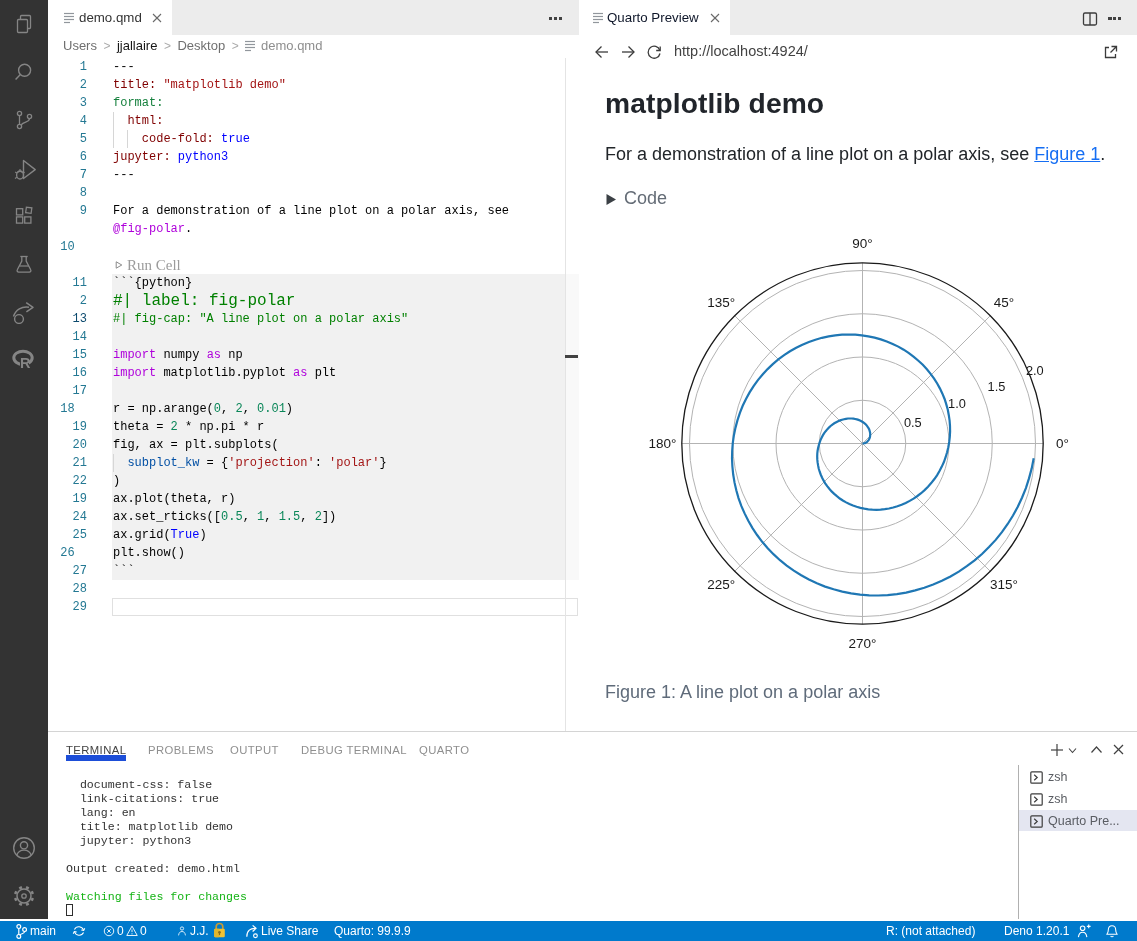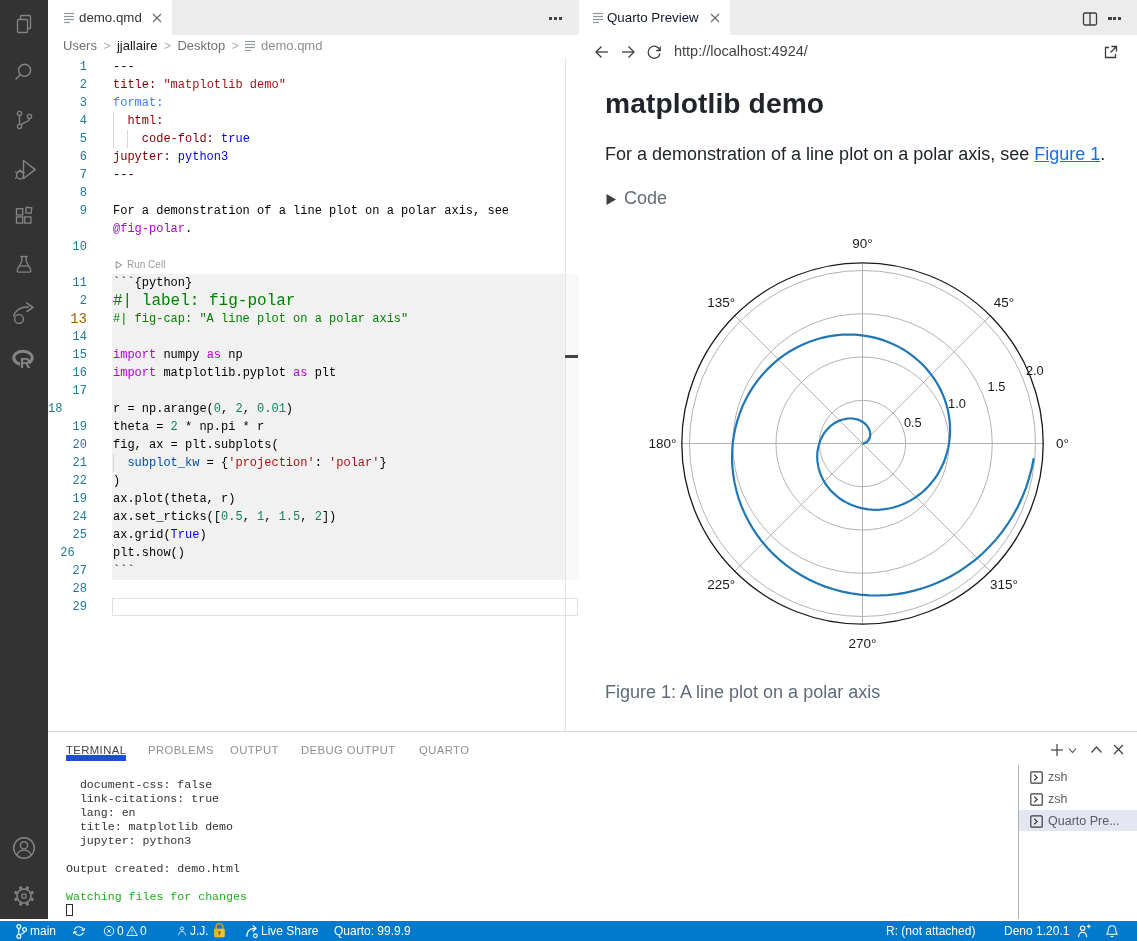--- a/index.html
+++ b/index.html
@@ -98,54 +98,54 @@
 <div style="position:absolute;left:261px;top:35px;height:22px;line-height:22px;font-size:13px;color:#8e8e8e">demo.qmd</div>
 
 <div class="mono">
     <div style="position:absolute;left:112px;top:274px;width:454px;height:306px;background:#f1f1f1"></div>
     <div style="position:absolute;left:566px;top:274px;width:13px;height:306px;background:#f9f9f9"></div>
     <div style="position:absolute;left:48px;top:58px;width:39px;height:18px;line-height:18px;text-align:right;color:#237893;font-size:12px">1</div>
     <div style="position:absolute;left:113px;top:58px;height:18px;line-height:18px;white-space:pre;font-size:12px"><span style="color:#000000">---</span></div>
     <div style="position:absolute;left:48px;top:76px;width:39px;height:18px;line-height:18px;text-align:right;color:#237893;font-size:12px">2</div>
     <div style="position:absolute;left:113px;top:76px;height:18px;line-height:18px;white-space:pre;font-size:12px"><span style="color:#800000">title:</span><span style="color:#000000"> </span><span style="color:#a31515">"matplotlib demo"</span></div>
     <div style="position:absolute;left:48px;top:94px;width:39px;height:18px;line-height:18px;text-align:right;color:#237893;font-size:12px">3</div>
-    <div style="position:absolute;left:113px;top:94px;height:18px;line-height:18px;white-space:pre;font-size:12px"><span style="color:#3b82f6">format:</span></div>
+    <div style="position:absolute;left:113px;top:94px;height:18px;line-height:18px;white-space:pre;font-size:12px"><span style="color:#15803d">format:</span></div>
     <div style="position:absolute;left:48px;top:112px;width:39px;height:18px;line-height:18px;text-align:right;color:#237893;font-size:12px">4</div>
     <div style="position:absolute;left:113px;top:112px;width:1px;height:18px;background:#d6d6d6"></div>
     <div style="position:absolute;left:113px;top:112px;height:18px;line-height:18px;white-space:pre;font-size:12px"><span style="color:#000000">  </span><span style="color:#800000">html:</span></div>
     <div style="position:absolute;left:48px;top:130px;width:39px;height:18px;line-height:18px;text-align:right;color:#237893;font-size:12px">5</div>
     <div style="position:absolute;left:113px;top:130px;width:1px;height:18px;background:#d6d6d6"></div>
     <div style="position:absolute;left:127px;top:130px;width:1px;height:18px;background:#d6d6d6"></div>
     <div style="position:absolute;left:113px;top:130px;height:18px;line-height:18px;white-space:pre;font-size:12px"><span style="color:#000000">    </span><span style="color:#800000">code-fold:</span><span style="color:#000000"> </span><span style="color:#0000ff">true</span></div>
     <div style="position:absolute;left:48px;top:148px;width:39px;height:18px;line-height:18px;text-align:right;color:#237893;font-size:12px">6</div>
     <div style="position:absolute;left:113px;top:148px;height:18px;line-height:18px;white-space:pre;font-size:12px"><span style="color:#800000">jupyter:</span><span style="color:#000000"> </span><span style="color:#0000ff">python3</span></div>
     <div style="position:absolute;left:48px;top:166px;width:39px;height:18px;line-height:18px;text-align:right;color:#237893;font-size:12px">7</div>
     <div style="position:absolute;left:113px;top:166px;height:18px;line-height:18px;white-space:pre;font-size:12px"><span style="color:#000000">---</span></div>
     <div style="position:absolute;left:48px;top:184px;width:39px;height:18px;line-height:18px;text-align:right;color:#237893;font-size:12px">8</div>
     <div style="position:absolute;left:48px;top:202px;width:39px;height:18px;line-height:18px;text-align:right;color:#237893;font-size:12px">9</div>
     <div style="position:absolute;left:113px;top:202px;height:18px;line-height:18px;white-space:pre;font-size:12px"><span style="color:#000000">For a demonstration of a line plot on a polar axis, see</span></div>
     <div style="position:absolute;left:113px;top:220px;height:18px;line-height:18px;white-space:pre;font-size:12px"><span style="color:#af00db">@fig-polar</span><span style="color:#000000">.</span></div>
-    <div style="position:absolute;left:48px;top:238px;width:39px;height:18px;line-height:18px;text-align:right;color:#237893;font-size:12px">10</div>
+    <div style="position:absolute;left:48px;top:238px;width:39px;height:18px;line-height:18px;text-align:center;color:#237893;font-size:12px">10</div>
     <svg style="position:absolute;left:115px;top:261px" width="8" height="8" viewBox="0 0 8 8">
       <path d="M1.2 0.8 L6.8 4 L1.2 7.2 Z" fill="none" stroke="#8a8a8a" stroke-width="1"></path>
     </svg>
-    <div style="position:absolute;left:127px;top:256px;height:18px;line-height:18px;font-family:Liberation Sans, sans-serif;font-size:10px;color:#9b9b9b">Run Cell</div>
+    <div style="position:absolute;left:127px;top:256px;height:18px;line-height:18px;font-family:Liberation Serif, serif;font-size:15px;color:#9b9b9b">Run Cell</div>
     <div style="position:absolute;left:48px;top:274px;width:39px;height:18px;line-height:18px;text-align:right;color:#237893;font-size:12px">11</div>
     <div style="position:absolute;left:113px;top:274px;height:18px;line-height:18px;white-space:pre;font-size:12px"><span style="color:#000000">```{python}</span></div>
     <div style="position:absolute;left:48px;top:292px;width:39px;height:18px;line-height:18px;text-align:right;color:#237893;font-size:12px">2</div>
     <div style="position:absolute;left:113px;top:292px;height:18px;line-height:18px;white-space:pre;font-size:16px"><span style="color:#008000">#| label: fig-polar</span></div>
-    <div style="position:absolute;left:48px;top:310px;width:39px;height:18px;line-height:18px;text-align:right;color:#a16207;font-size:14px">13</div>
+    <div style="position:absolute;left:48px;top:310px;width:39px;height:18px;line-height:18px;text-align:right;color:#0c4a6e;font-size:12px">13</div>
     <div style="position:absolute;left:113px;top:310px;height:18px;line-height:18px;white-space:pre;font-size:12px"><span style="color:#008000">#| fig-cap: "A line plot on a polar axis"</span></div>
     <div style="position:absolute;left:48px;top:328px;width:39px;height:18px;line-height:18px;text-align:right;color:#237893;font-size:12px">14</div>
     <div style="position:absolute;left:48px;top:346px;width:39px;height:18px;line-height:18px;text-align:right;color:#237893;font-size:12px">15</div>
     <div style="position:absolute;left:113px;top:346px;height:18px;line-height:18px;white-space:pre;font-size:12px"><span style="color:#af00db">import</span><span style="color:#000000"> numpy </span><span style="color:#af00db">as</span><span style="color:#000000"> np</span></div>
     <div style="position:absolute;left:48px;top:364px;width:39px;height:18px;line-height:18px;text-align:right;color:#237893;font-size:12px">16</div>
     <div style="position:absolute;left:113px;top:364px;height:18px;line-height:18px;white-space:pre;font-size:12px"><span style="color:#af00db">import</span><span style="color:#000000"> matplotlib.pyplot </span><span style="color:#af00db">as</span><span style="color:#000000"> plt</span></div>
     <div style="position:absolute;left:48px;top:382px;width:39px;height:18px;line-height:18px;text-align:right;color:#237893;font-size:12px">17</div>
-    <div style="position:absolute;left:48px;top:400px;width:39px;height:18px;line-height:18px;text-align:left;color:#237893;font-size:12px">18</div>
+    <div style="position:absolute;left:48px;top:400px;width:39px;height:18px;line-height:18px;text-align:center;color:#237893;font-size:12px">18</div>
     <div style="position:absolute;left:113px;top:400px;height:18px;line-height:18px;white-space:pre;font-size:12px"><span style="color:#000000">r = np.arange(</span><span style="color:#098658">0</span><span style="color:#000000">, </span><span style="color:#098658">2</span><span style="color:#000000">, </span><span style="color:#098658">0.01</span><span style="color:#000000">)</span></div>
     <div style="position:absolute;left:48px;top:418px;width:39px;height:18px;line-height:18px;text-align:right;color:#237893;font-size:12px">19</div>
     <div style="position:absolute;left:113px;top:418px;height:18px;line-height:18px;white-space:pre;font-size:12px"><span style="color:#000000">theta = </span><span style="color:#098658">2</span><span style="color:#000000"> * np.pi * r</span></div>
     <div style="position:absolute;left:48px;top:436px;width:39px;height:18px;line-height:18px;text-align:right;color:#237893;font-size:12px">20</div>
     <div style="position:absolute;left:113px;top:436px;height:18px;line-height:18px;white-space:pre;font-size:12px"><span style="color:#000000">fig, ax = plt.subplots(</span></div>
     <div style="position:absolute;left:48px;top:454px;width:39px;height:18px;line-height:18px;text-align:right;color:#237893;font-size:12px">21</div>
     <div style="position:absolute;left:113px;top:454px;width:1px;height:18px;background:#d6d6d6"></div>
     <div style="position:absolute;left:113px;top:454px;height:18px;line-height:18px;white-space:pre;font-size:12px"><span style="color:#000000">  </span><span style="color:#0451a5">subplot_kw</span><span style="color:#000000"> = {</span><span style="color:#a31515">'projection'</span><span style="color:#000000">: </span><span style="color:#a31515">'polar'</span><span style="color:#000000">}</span></div>
     <div style="position:absolute;left:48px;top:472px;width:39px;height:18px;line-height:18px;text-align:right;color:#237893;font-size:12px">22</div>
     <div style="position:absolute;left:113px;top:472px;height:18px;line-height:18px;white-space:pre;font-size:12px"><span style="color:#000000">)</span></div>
@@ -236,21 +236,21 @@
 <text x="307.8" y="191.2" font-size="12.8" fill="#1a1a1a" text-anchor="middle" dominant-baseline="central">0.5</text>
     <text x="352.0" y="172.4" font-size="12.8" fill="#1a1a1a" text-anchor="middle" dominant-baseline="central">1.0</text>
     <text x="391.5" y="155.6" font-size="12.8" fill="#1a1a1a" text-anchor="middle" dominant-baseline="central">1.5</text>
     <text x="429.8" y="139.4" font-size="12.8" fill="#1a1a1a" text-anchor="middle" dominant-baseline="central">2.0</text>
 </svg>
 
 <div style="position:absolute;left:48px;top:731px;width:1089px;height:1px;background:#d4d4d4"></div>
 <div style="position:absolute;left:66px;top:740px;height:21px;line-height:20px;border-bottom:6px solid #1d4ed8;color:#424242;font-size:11.3px;letter-spacing:0.4px">TERMINAL</div>
 <div style="position:absolute;left:148px;top:740px;height:21px;line-height:20px;color:#8f8f8f;font-size:11.3px;letter-spacing:0.4px">PROBLEMS</div>
 <div style="position:absolute;left:230px;top:740px;height:21px;line-height:20px;color:#8f8f8f;font-size:11.3px;letter-spacing:0.4px">OUTPUT</div>
-<div style="position:absolute;left:301px;top:740px;height:21px;line-height:20px;color:#8f8f8f;font-size:11.3px;letter-spacing:0.4px">DEBUG OUTPUT</div>
+<div style="position:absolute;left:301px;top:740px;height:21px;line-height:20px;color:#8f8f8f;font-size:11.3px;letter-spacing:0.4px">DEBUG TERMINAL</div>
 <div style="position:absolute;left:419px;top:740px;height:21px;line-height:20px;color:#8f8f8f;font-size:11.3px;letter-spacing:0.4px">QUARTO</div>
 <svg style="position:absolute;left:1050px;top:743px" width="14" height="14" viewBox="0 0 14 14">
     <line x1="7" y1="1" x2="7" y2="13" stroke="#424242" stroke-width="1.2"></line>
     <line x1="1" y1="7" x2="13" y2="7" stroke="#424242" stroke-width="1.2"></line>
   </svg>
 <svg style="position:absolute;left:1068px;top:747px" width="9" height="7" viewBox="0 0 9 7">
     <path d="M1 1.5 L4.5 5.5 L8 1.5" fill="none" stroke="#424242" stroke-width="1.1"></path>
   </svg>
 <svg style="position:absolute;left:1090px;top:744px" width="13" height="12" viewBox="0 0 13 12">
     <path d="M1.5 8.5 L6.5 3 L11.5 8.5" fill="none" stroke="#424242" stroke-width="1.2"></path>

